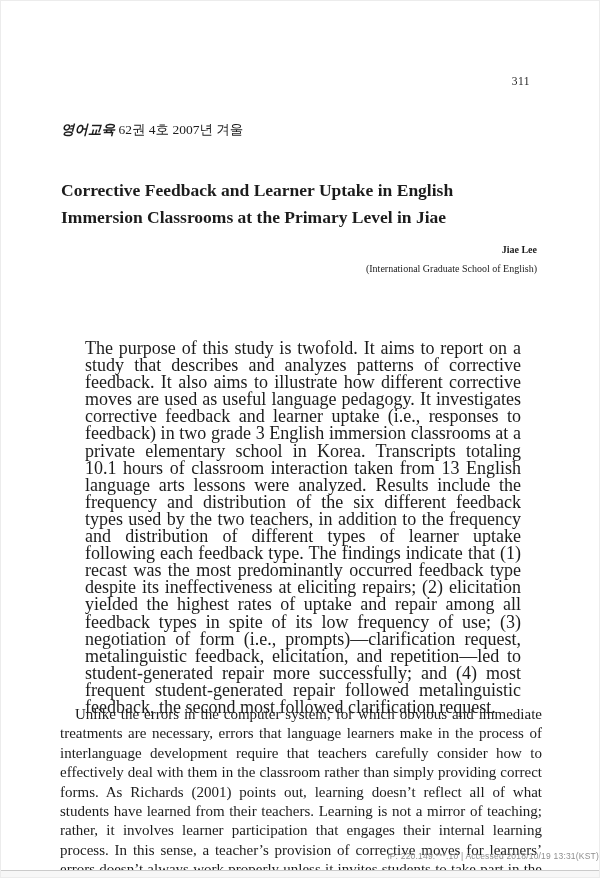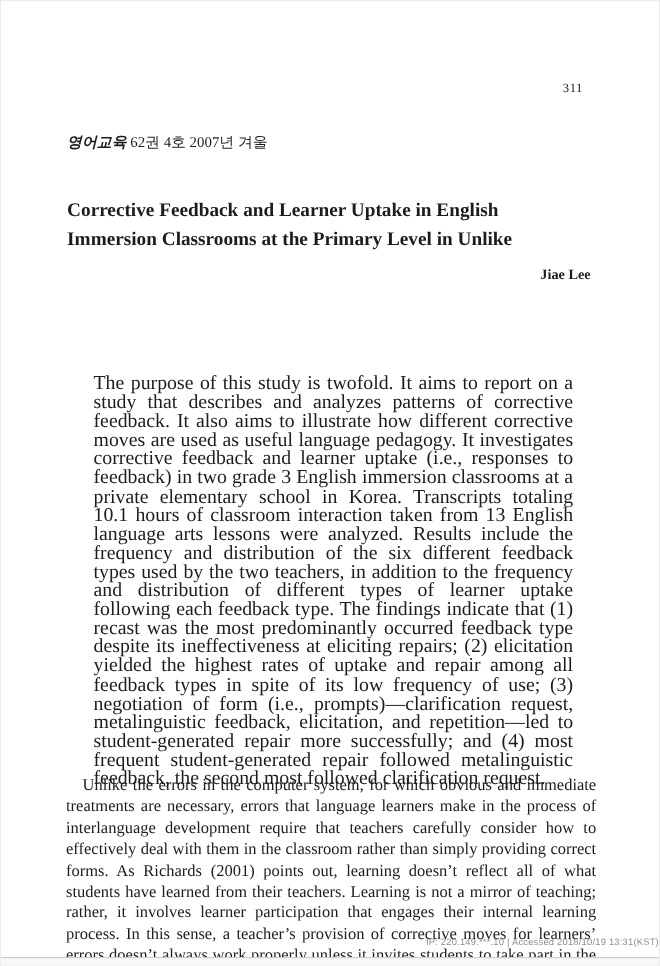--- a/index.html
+++ b/index.html
@@ -45,21 +45,21 @@
     width: 480px;
     font-weight: bold;
     font-size: 17.5px;
     line-height: 27px;
   }
   .author-block {
     position: absolute;
     top: 239px;
     right: 62px;
     text-align: right;
-    font-size: 13px;
+    font-size: 10px;
     line-height: 19px;
   }
   .author-name { font-weight: bold; }
   .citation {
     position: absolute;
     top: 292px;
     left: 84px;
     width: 436px;
     font-size: 12.5px;
     line-height: 19.5px;
@@ -127,25 +127,26 @@
 <div id="page">
 
   <div class="page-number">311</div>
 
   <div class="journal-header">
     <span class="journal-name">영어교육</span><span> 62권 4호 2007년 겨울</span>
   </div>
 
   <div class="paper-title">
     <div>Corrective Feedback and Learner Uptake in English</div>
-    <div>Immersion Classrooms at the Primary Level in Unlike</div>
+    <div>Immersion Classrooms at the Primary Level in Jiae</div>
   </div>
 
   <div class="author-block">
     <div class="author-name">Jiae Lee</div>
+    <div>(International Graduate School of English)</div>
   </div>
 
 
   <div class="abstract">The purpose of this study is twofold. It aims to report on a study that describes and analyzes patterns of corrective feedback. It also aims to illustrate how different corrective moves are used as useful language pedagogy. It investigates corrective feedback and learner uptake (i.e., responses to feedback) in two grade 3 English immersion classrooms at a private elementary school in Korea. Transcripts totaling 10.1 hours of classroom interaction taken from 13 English language arts lessons were analyzed. Results include the frequency and distribution of the six different feedback types used by the two teachers, in addition to the frequency and distribution of different types of learner uptake following each feedback type. The findings indicate that (1) recast was the most predominantly occurred feedback type despite its ineffectiveness at eliciting repairs; (2) elicitation yielded the highest rates of uptake and repair among all feedback types in spite of its low frequency of use; (3) negotiation of form (i.e., prompts)—clarification request, metalinguistic feedback, elicitation, and repetition—led to student-generated repair more successfully; and (4) most frequent student-generated repair followed metalinguistic feedback, the second most followed clarification request.</div>
 
 
   <div class="intro-paragraph">Unlike the errors in the computer system, for which obvious and immediate treatments are necessary, errors that language learners make in the process of interlanguage development require that teachers carefully consider how to effectively deal with them in the classroom rather than simply providing correct forms. As Richards (2001) points out, learning doesn’t reflect all of what students have learned from their teachers. Learning is not a mirror of teaching; rather, it involves learner participation that engages their internal learning process. In this sense, a teacher’s provision of corrective moves for learners’ errors doesn’t always work properly unless it invites students to take part in the process of repairing the errors.</div>
 
   <div class="viewer-footer">IP: 220.149.***.10 | Accessed 2018/10/19 13:31(KST)</div>
 

